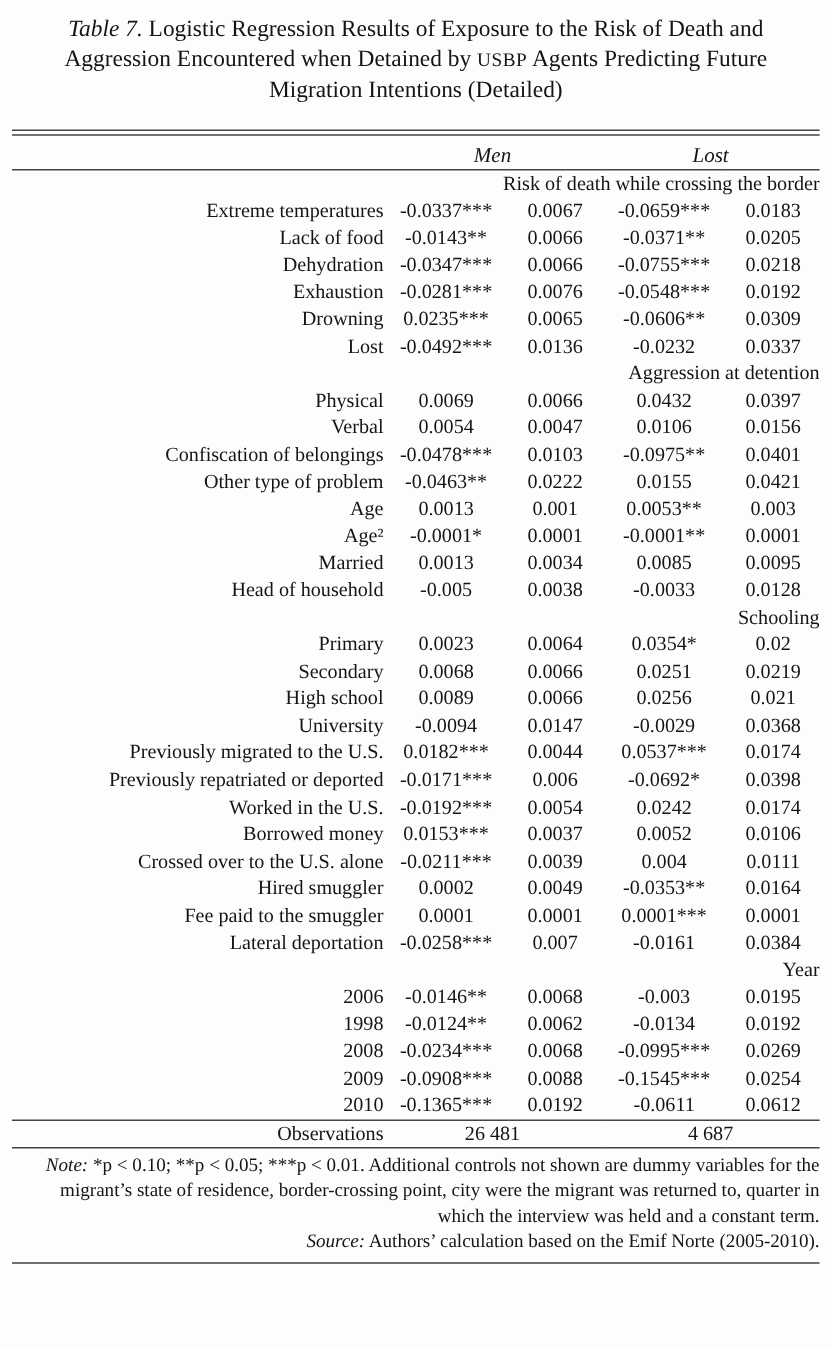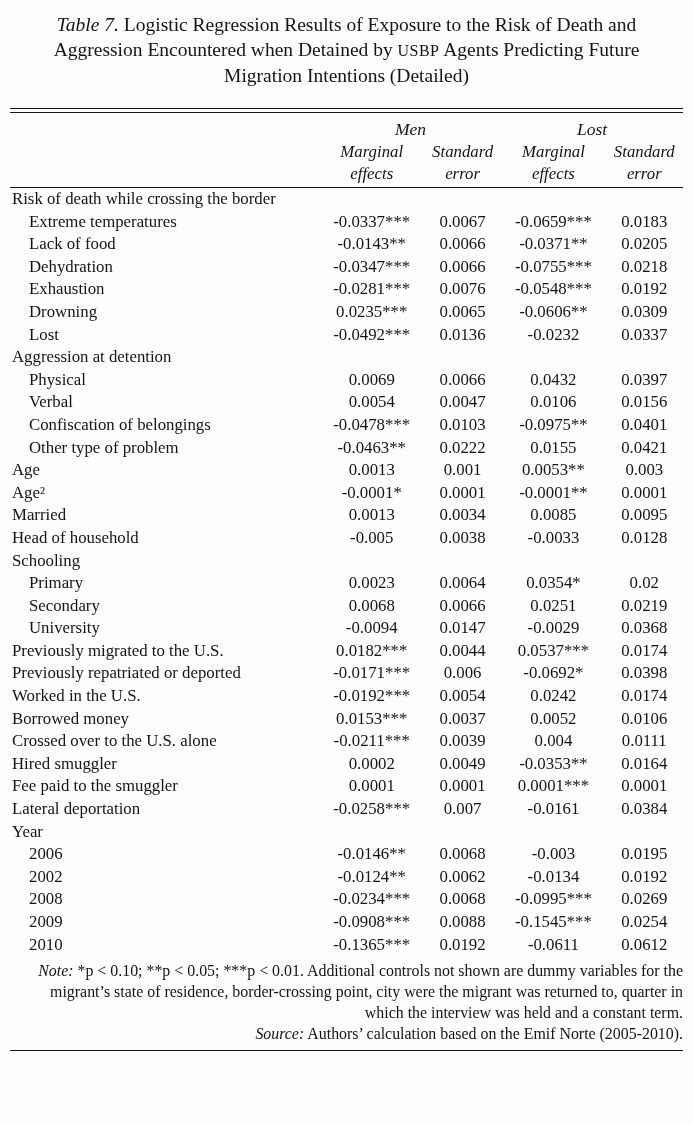--- a/index.html
+++ b/index.html
@@ -56,21 +56,21 @@
     max-width: 76px;
     line-height: 21.5px;
   }
   tbody td {
     padding: 0;
     line-height: 22.6px;
     vertical-align: top;
     overflow: hidden;
     white-space: nowrap;
   }
-  td.lbl { text-align: left; padding-left: 2px; }
+  td.lbl { text-align: right; padding-left: 2px; }
   td.lbl.ind { padding-left: 19px; }
   td.num { text-align: center; }
   tr.obs-row td {
     border-top: 1px solid #161616;
     border-bottom: 1.7px solid #161616;
   }
   .notes {
     margin-top: 5px;
     font-size: 15.9px;
     line-height: 20.8px;
@@ -97,27 +97,20 @@
       <col class="c-se">
       <col class="c-me">
       <col class="c-se">
     </colgroup>
     <thead>
       <tr>
         <td></td>
         <td colspan="2" class="group">Men</td>
         <td colspan="2" class="group">Lost</td>
       </tr>
-      <tr>
-        <td></td>
-        <td class="sub"><span class="wrap">Marginal effects</span></td>
-        <td class="sub"><span class="wrap">Standard error</span></td>
-        <td class="sub"><span class="wrap">Marginal effects</span></td>
-        <td class="sub"><span class="wrap">Standard error</span></td>
-      </tr>
     </thead>
     <tbody>
         <tr>
           <td class="lbl" colspan="5">Risk of death while crossing the border</td>
         </tr>
         <tr>
           <td class="lbl ind">Extreme temperatures</td>
           <td class="num">-0.0337***</td>
           <td class="num">0.0067</td>
           <td class="num">-0.0659***</td>
@@ -228,20 +221,27 @@
           <td class="num">0.02</td>
         </tr>
         <tr>
           <td class="lbl ind">Secondary</td>
           <td class="num">0.0068</td>
           <td class="num">0.0066</td>
           <td class="num">0.0251</td>
           <td class="num">0.0219</td>
         </tr>
         <tr>
+          <td class="lbl ind">High school</td>
+          <td class="num">0.0089</td>
+          <td class="num">0.0066</td>
+          <td class="num">0.0256</td>
+          <td class="num">0.021</td>
+        </tr>
+        <tr>
           <td class="lbl ind">University</td>
           <td class="num">-0.0094</td>
           <td class="num">0.0147</td>
           <td class="num">-0.0029</td>
           <td class="num">0.0368</td>
         </tr>
         <tr>
           <td class="lbl">Previously migrated to the U.S.</td>
           <td class="num">0.0182***</td>
           <td class="num">0.0044</td>
@@ -301,21 +301,21 @@
           <td class="lbl" colspan="5">Year</td>
         </tr>
         <tr>
           <td class="lbl ind">2006</td>
           <td class="num">-0.0146**</td>
           <td class="num">0.0068</td>
           <td class="num">-0.003</td>
           <td class="num">0.0195</td>
         </tr>
         <tr>
-          <td class="lbl ind">2002</td>
+          <td class="lbl ind">1998</td>
           <td class="num">-0.0124**</td>
           <td class="num">0.0062</td>
           <td class="num">-0.0134</td>
           <td class="num">0.0192</td>
         </tr>
         <tr>
           <td class="lbl ind">2008</td>
           <td class="num">-0.0234***</td>
           <td class="num">0.0068</td>
           <td class="num">-0.0995***</td>
@@ -328,20 +328,25 @@
           <td class="num">-0.1545***</td>
           <td class="num">0.0254</td>
         </tr>
         <tr>
           <td class="lbl ind">2010</td>
           <td class="num">-0.1365***</td>
           <td class="num">0.0192</td>
           <td class="num">-0.0611</td>
           <td class="num">0.0612</td>
         </tr>
+        <tr class="obs-row">
+          <td class="lbl">Observations</td>
+          <td class="num" colspan="2">26 481</td>
+          <td class="num" colspan="2">4 687</td>
+        </tr>
       </tbody>
   </table>
 
   <div class="notes">
     <p class="note"><span class="italic">Note:</span><span> *p &lt; 0.10; **p &lt; 0.05; ***p &lt; 0.01. Additional controls not shown are dummy variables for the migrant’s state of residence, border-crossing point, city were the migrant was returned to, quarter in which the interview was held and a constant term.</span></p>
     <p class="note"><span class="italic">Source:</span><span> Authors’ calculation based on the Emif Norte (2005-2010).</span></p>
   </div>
 
   <div class="rule-bottom"></div>
 

